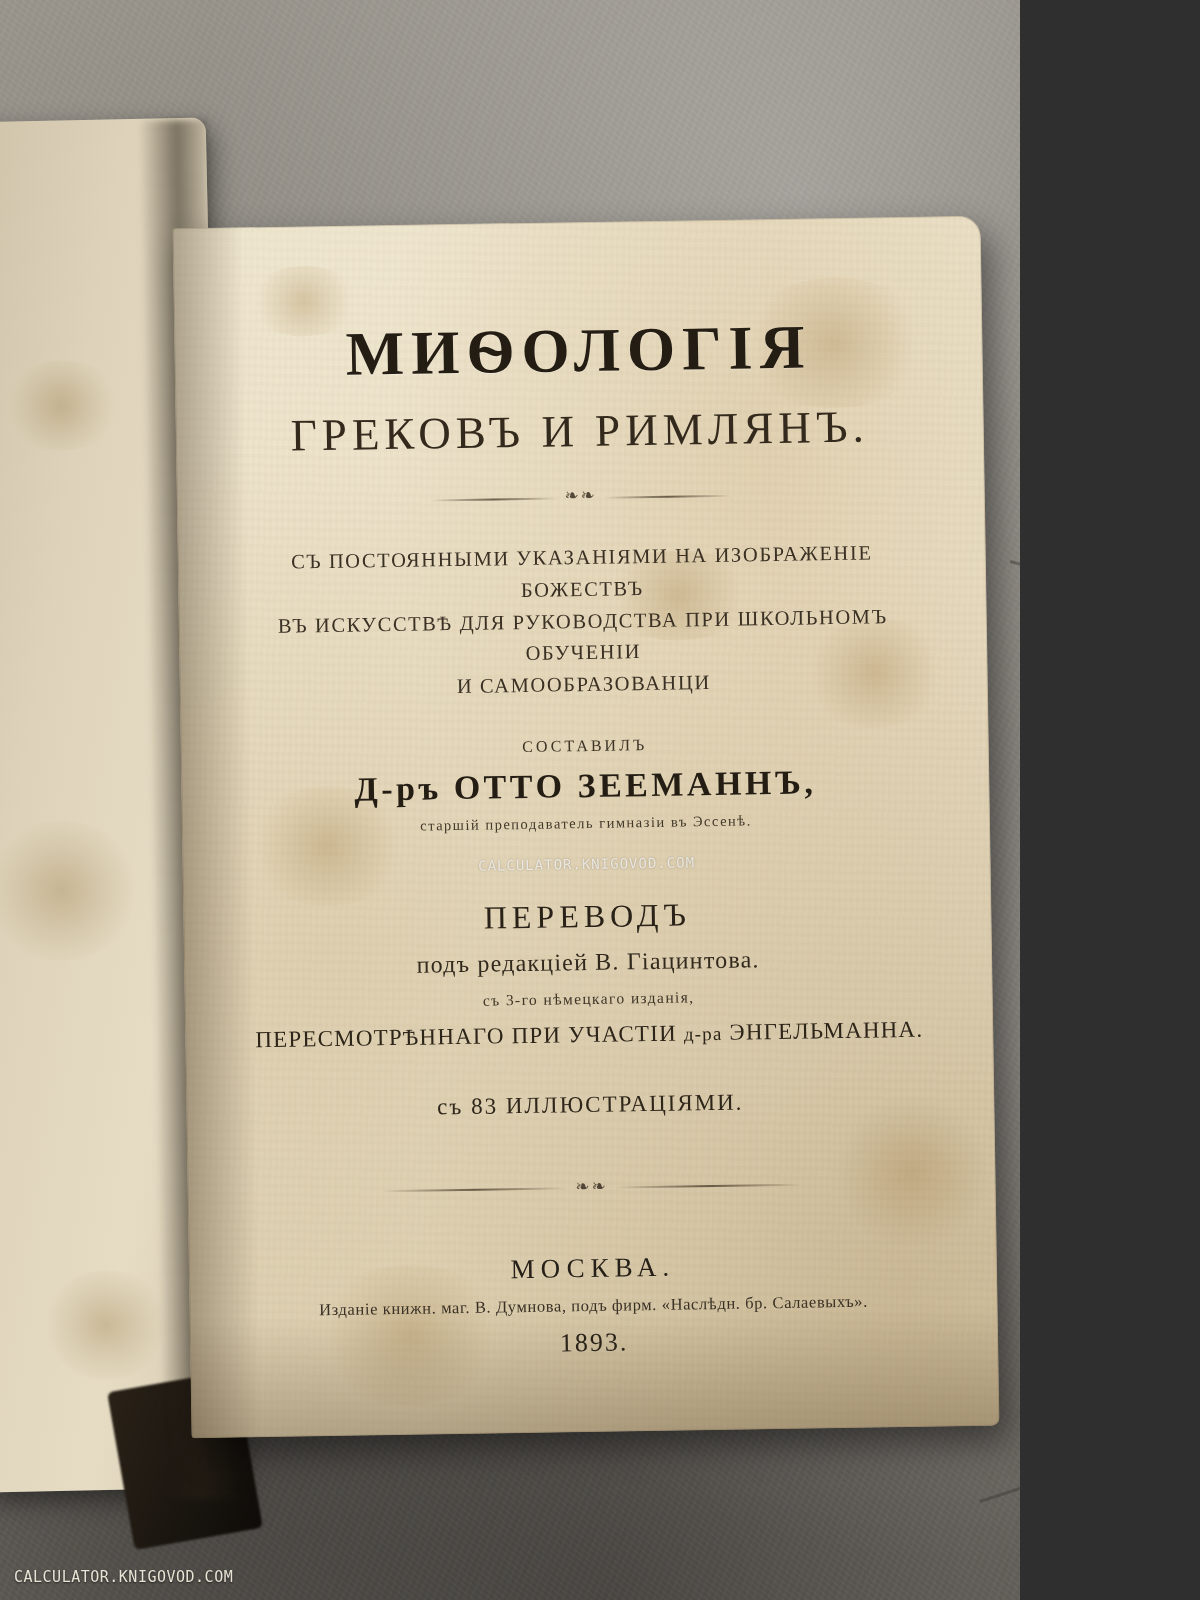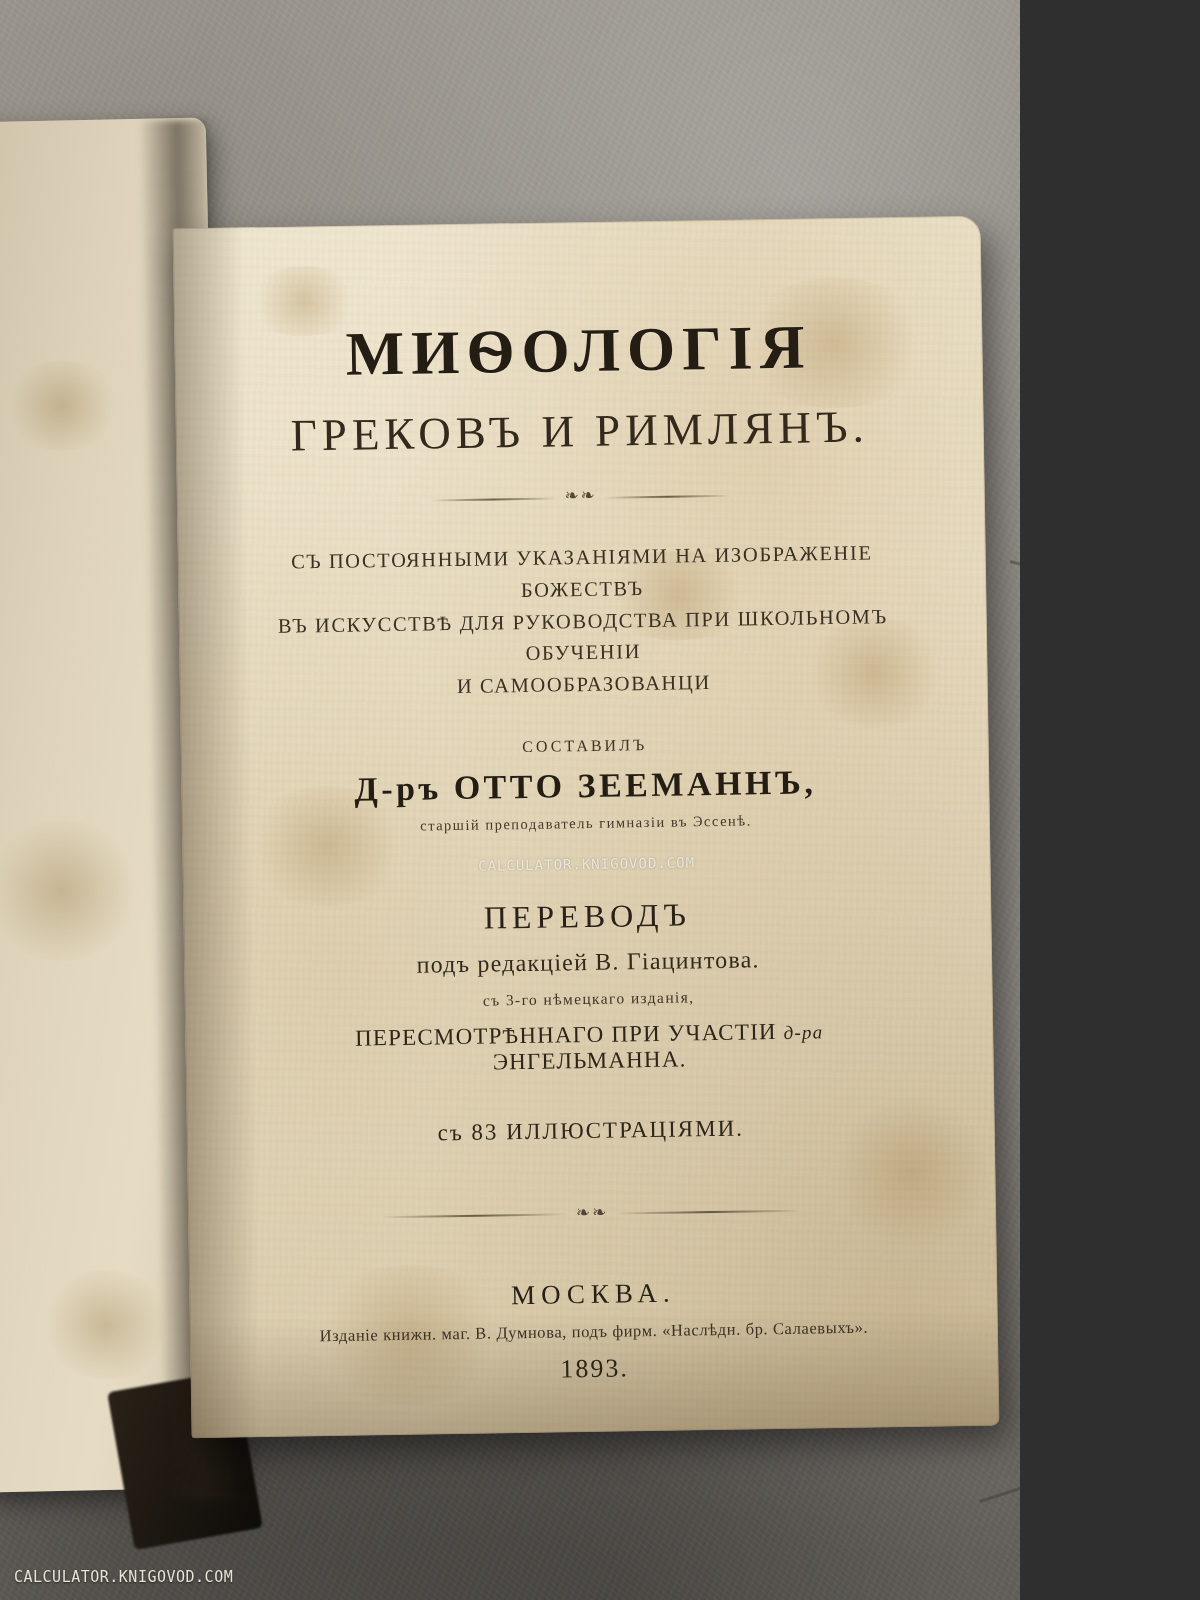--- a/index.html
+++ b/index.html
@@ -232,21 +232,20 @@
     letter-spacing: 1.4px;
     color: #3f3527;
   }
   .translation-revised {
     margin-top: 14px;
     font-size: 23px;
     letter-spacing: 1.2px;
     color: #2d2519;
   }
   .translation-revised .ital {
-    font-style: italic;
     font-size: 19px;
   }
   .illustrations {
     margin-top: 44px;
     font-size: 23px;
     letter-spacing: 2px;
     color: #2e261a;
   }
 
   .imprint {

